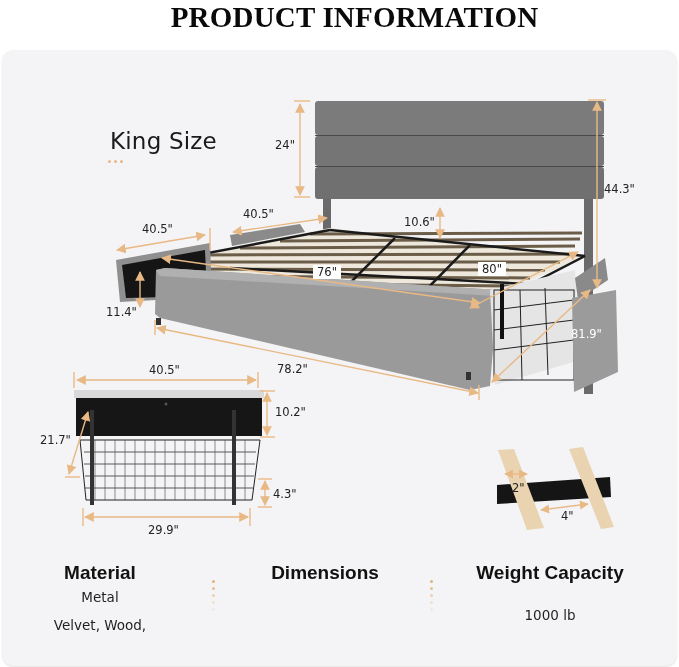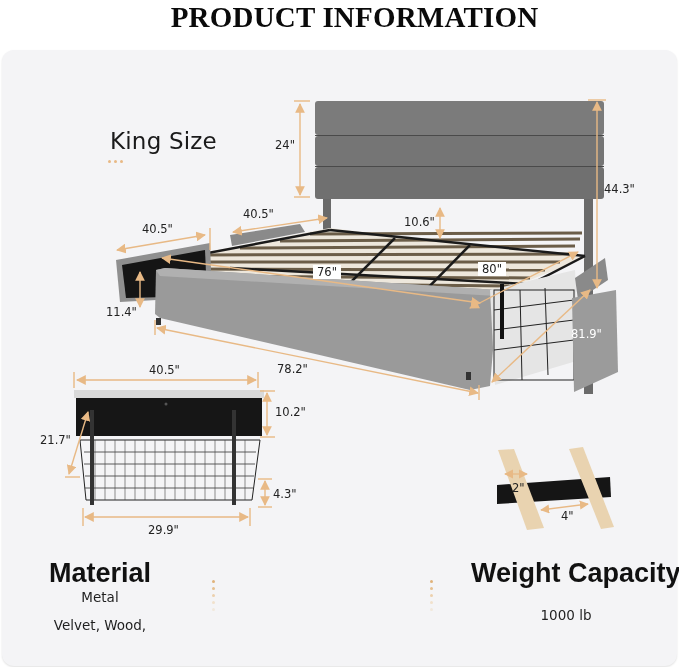--- a/index.html
+++ b/index.html
@@ -25,21 +25,21 @@
     .dots span { width: 3px; height: 3px; border-radius: 50%; background: #e8b985; display: block; }
     .dim {
       font-family: "DejaVu Sans", sans-serif; font-size: 11.5px; color: #222; white-space: nowrap;
     }
     .dim.boxed { background: #ffffff; padding: 0 4px; }
     .dim.light { color: #ffffff; }
     svg.diagram { position: absolute; left: 0; top: 0; }
 
     .spec-col { position: absolute; top: 560px; text-align: center; }
     .spec-head {
-      font-family: "Liberation Sans", sans-serif; font-weight: bold; font-size: 27px; color: #111;
+      font-family: "Liberation Sans", sans-serif; font-weight: bold; font-size: 19px; color: #111;
       line-height: 26px; white-space: nowrap;
     }
     .spec-line {
       font-family: "DejaVu Sans", sans-serif; font-size: 13.5px; color: #1f1f1f; line-height: 22px; white-space: nowrap;
     }
     .vdots { position: absolute; display: flex; flex-direction: column; gap: 4px; }
     .vdots span { width: 3px; height: 3px; border-radius: 50%; display: block; }
   </style>
 </head>
 <body>
@@ -231,26 +231,27 @@
 
 <div class="vdots" style="left:212px; top:580px;">
   <span style="background:#e0b27a"></span>
     <span style="background:#e6c08f"></span>
     <span style="background:#ecd0ad"></span>
     <span style="background:#f1e1cc"></span>
     <span style="background:#f1e8dc"></span>
 </div>
 
 <div class="spec-col" style="left:235px; width:180px;">
+  <div class="spec-head">Dimensions</div>
 </div>
 
 <div class="vdots" style="left:430px; top:580px;">
   <span style="background:#e0b27a"></span>
     <span style="background:#e6c08f"></span>
     <span style="background:#ecd0ad"></span>
     <span style="background:#f1e1cc"></span>
     <span style="background:#f1e8dc"></span>
 </div>
 
-<div class="spec-col" style="left:471px; width:190px;">
+<div class="spec-col" style="left:455px; width:190px;">
   <div class="spec-head">Weight Capacity</div>
   <div class="spec-line" style="margin-top:18px;">1000 lb</div>
 </div>
 
 </body></html>

